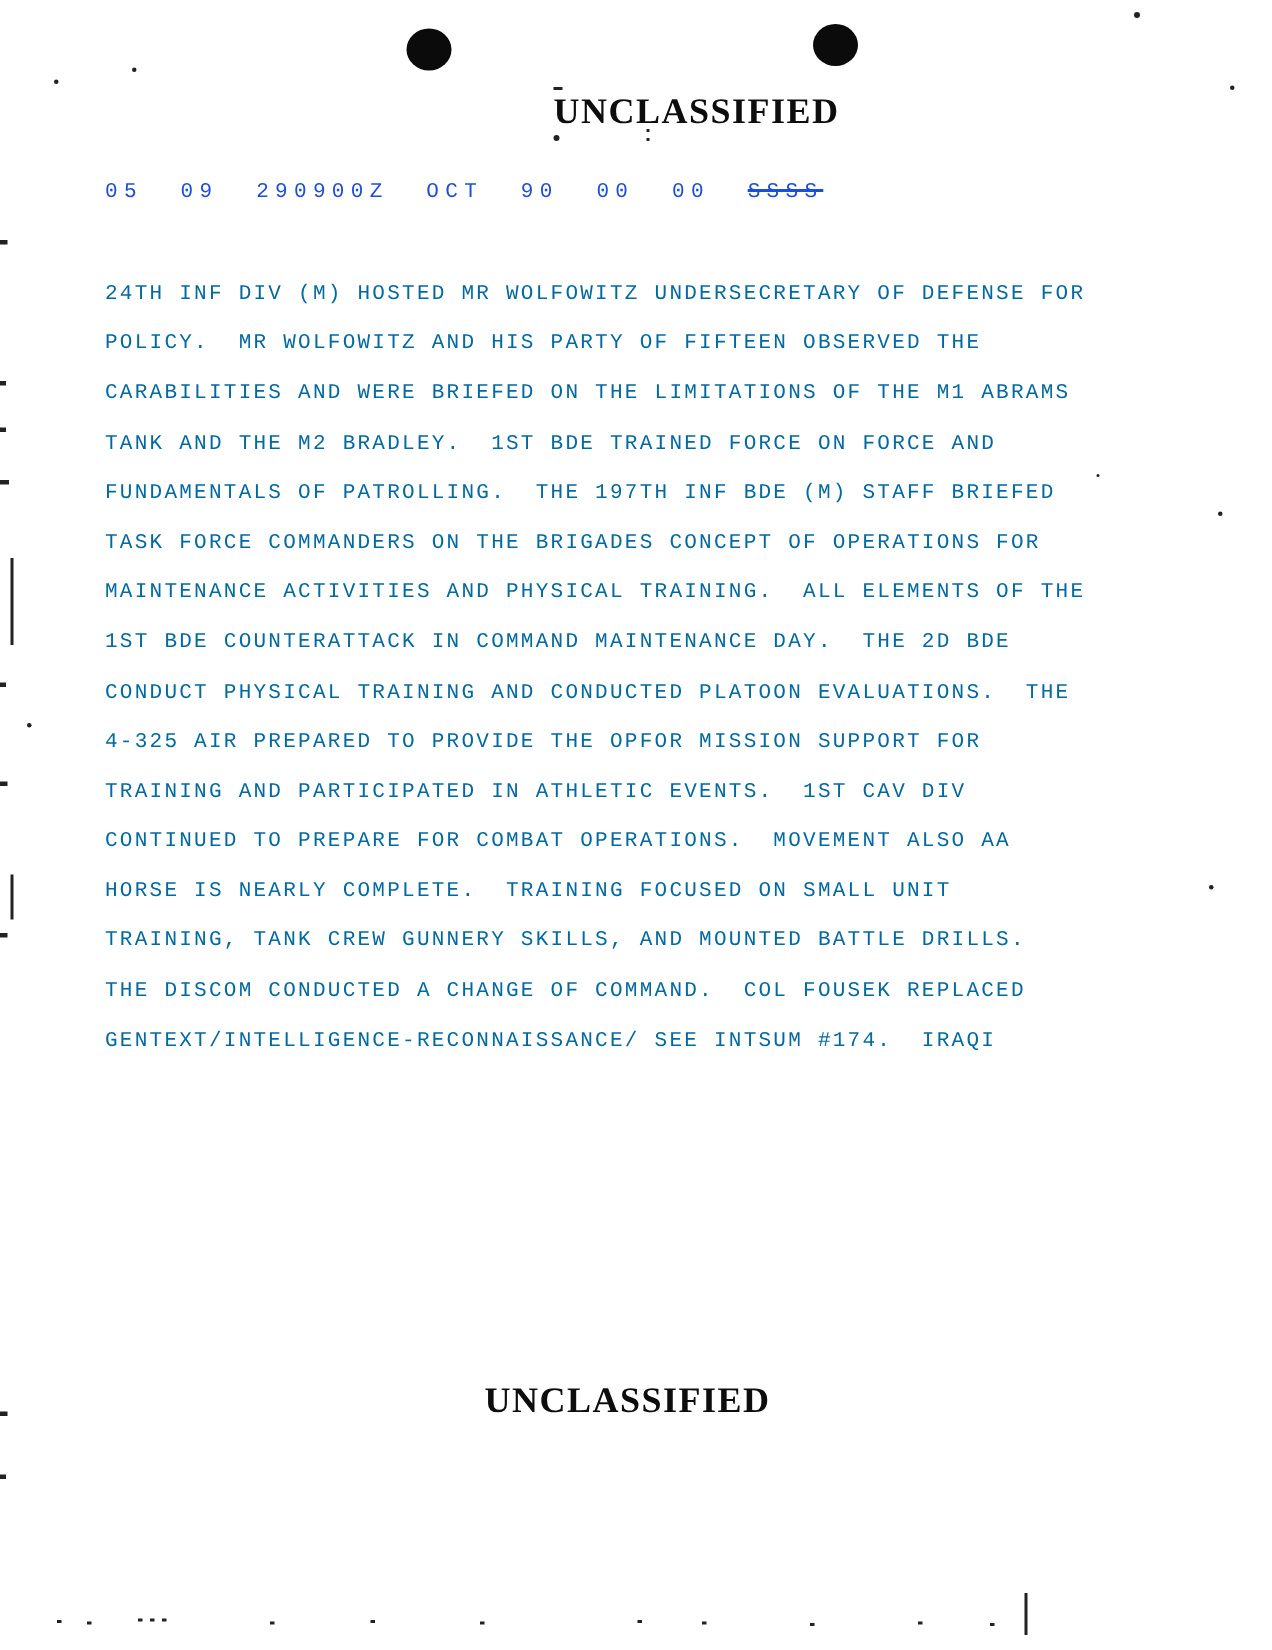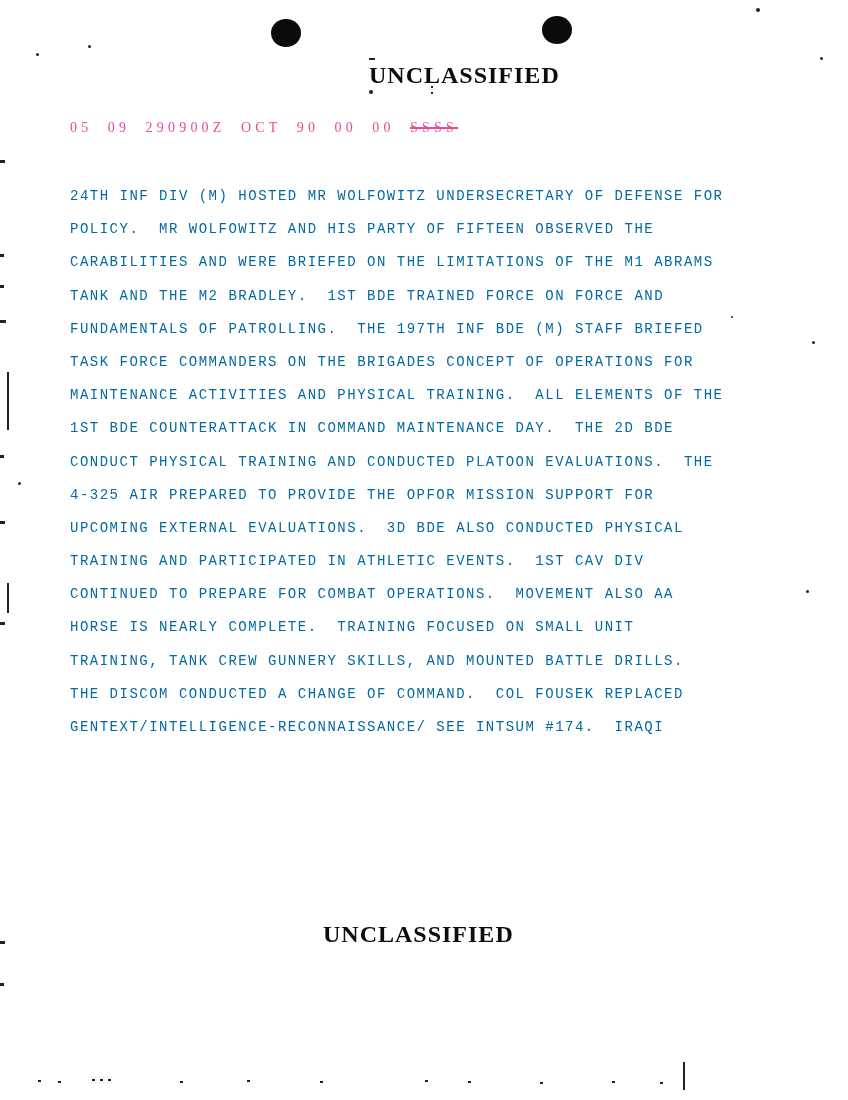--- a/index.html
+++ b/index.html
@@ -36,24 +36,24 @@
     white-space: pre;
   }
   .classification.top    { left: 369px; top: 62px; }
   .classification.bottom { left: 323px; top: 921px; }
 
   
   .header-line {
     position: absolute;
     left: 70px;
     top: 120px;
-    font-family: Liberation Serif, serif;
+    font-family: Liberation Mono, monospace;
     font-size: 14px;
     letter-spacing: 4.2px;
-    color: #ec4899;
+    color: #1d4ed8;
     white-space: pre;
   }
   .struck {
     text-decoration: line-through;
     text-decoration-thickness: 2px;
   }
 
   .body-text {
     position: absolute;
     left: 70px;
@@ -93,21 +93,20 @@
     <div class="line">24TH INF DIV (M) HOSTED MR WOLFOWITZ UNDERSECRETARY OF DEFENSE FOR</div>
     <div class="line">POLICY.  MR WOLFOWITZ AND HIS PARTY OF FIFTEEN OBSERVED THE</div>
     <div class="line">CARABILITIES AND WERE BRIEFED ON THE LIMITATIONS OF THE M1 ABRAMS</div>
     <div class="line">TANK AND THE M2 BRADLEY.  1ST BDE TRAINED FORCE ON FORCE AND</div>
     <div class="line">FUNDAMENTALS OF PATROLLING.  THE 197TH INF BDE (M) STAFF BRIEFED</div>
     <div class="line">TASK FORCE COMMANDERS ON THE BRIGADES CONCEPT OF OPERATIONS FOR</div>
     <div class="line">MAINTENANCE ACTIVITIES AND PHYSICAL TRAINING.  ALL ELEMENTS OF THE</div>
     <div class="line">1ST BDE COUNTERATTACK IN COMMAND MAINTENANCE DAY.  THE 2D BDE</div>
     <div class="line">CONDUCT PHYSICAL TRAINING AND CONDUCTED PLATOON EVALUATIONS.  THE</div>
     <div class="line">4-325 AIR PREPARED TO PROVIDE THE OPFOR MISSION SUPPORT FOR</div>
-    <div class="line">UPCOMING EXTERNAL EVALUATIONS.  3D BDE ALSO CONDUCTED PHYSICAL</div>
     <div class="line">TRAINING AND PARTICIPATED IN ATHLETIC EVENTS.  1ST CAV DIV</div>
     <div class="line">CONTINUED TO PREPARE FOR COMBAT OPERATIONS.  MOVEMENT ALSO AA</div>
     <div class="line">HORSE IS NEARLY COMPLETE.  TRAINING FOCUSED ON SMALL UNIT</div>
     <div class="line">TRAINING, TANK CREW GUNNERY SKILLS, AND MOUNTED BATTLE DRILLS.</div>
     <div class="line">THE DISCOM CONDUCTED A CHANGE OF COMMAND.  COL FOUSEK REPLACED</div>
     <div class="line">GENTEXT/INTELLIGENCE-RECONNAISSANCE/ SEE INTSUM #174.  IRAQI</div>
   </div>
 
   <div class="classification bottom">UNCLASSIFIED</div>
 

